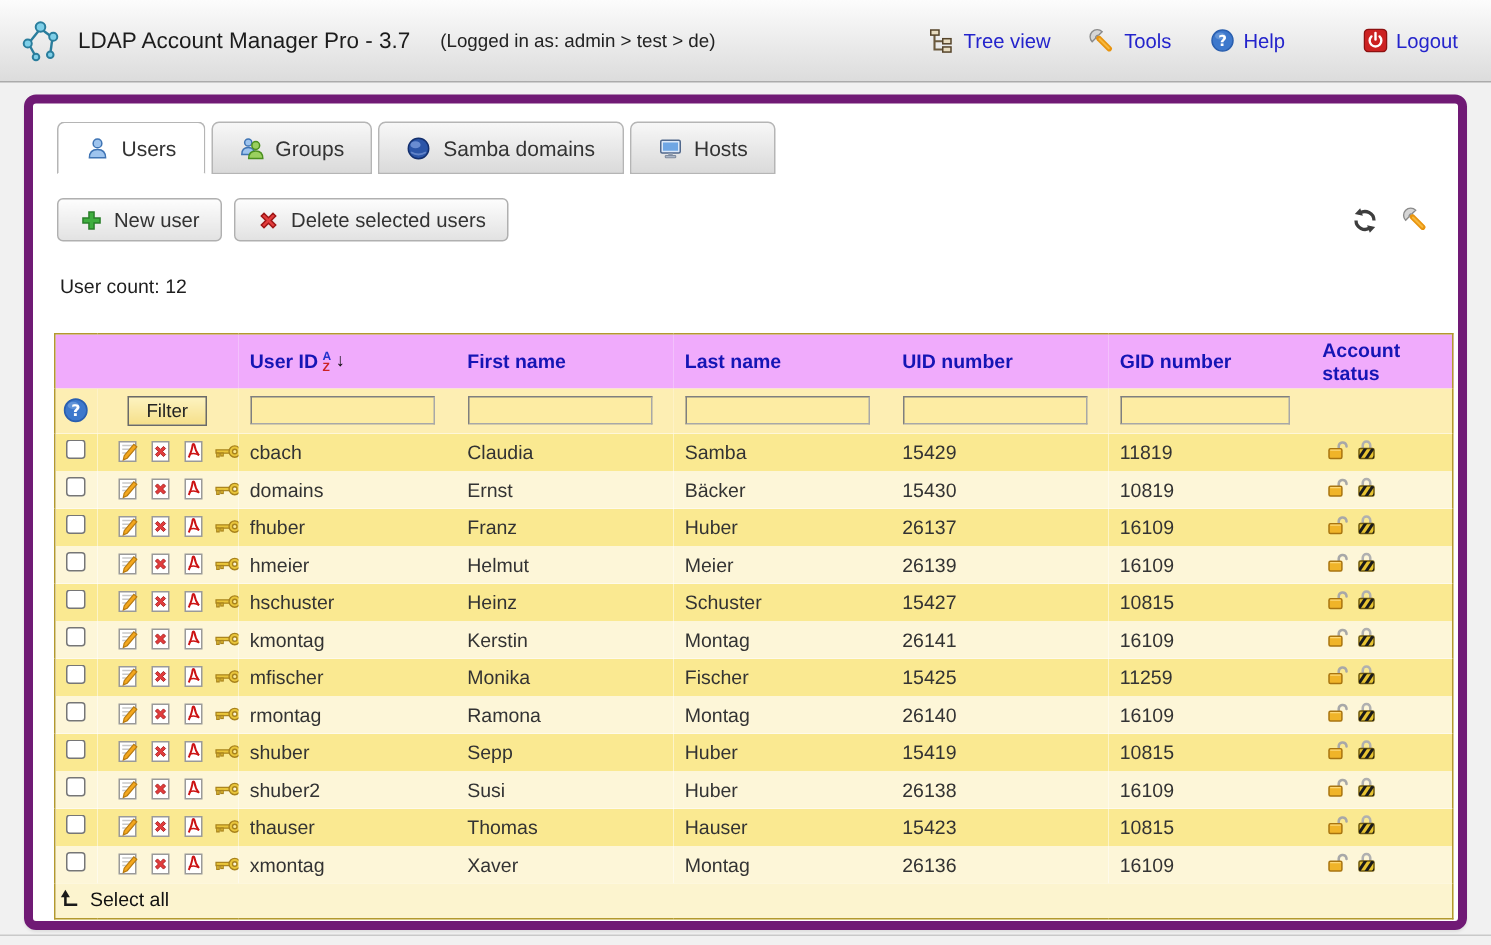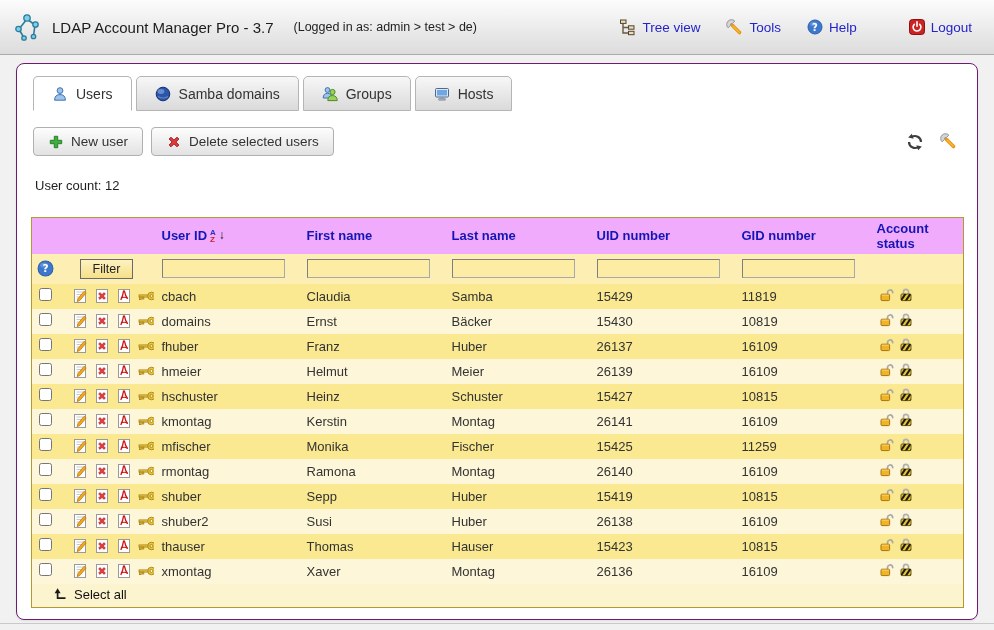--- a/index.html
+++ b/index.html
@@ -28,21 +28,21 @@
     color: #2424cc; font-size: 13.5px; text-decoration: none;
     padding: 4px 8px; cursor: pointer;
   }
   .nav-link.logout { margin-left: 26px; }
 
   
   .panel {
     margin: 8px 16px 0 16px;
     height: 557px;
     background: #ffffff;
-    border: 1px solid #701a75;
+    border: 6px solid #701a75;
     border-radius: 8px;
     padding: 12px 14px;
     box-shadow: 0 1px 2px rgba(0,0,0,0.08);
   }
 
   
   .tabs { display: flex; gap: 4px; margin-left: 2px; }
   .tab {
     display: inline-flex; align-items: center; gap: 8px;
     height: 35px; padding: 0 18px;
@@ -128,21 +128,21 @@
   td.check-cell input { cursor: pointer; }
   .row-icons { display: flex; align-items: center; gap: 6px; padding-left: 4px; }
   .row-icons svg { cursor: pointer; flex: 0 0 auto; }
   td.status-cell { padding-left: 10px !important; }
   tr.status-locked .unlock-icon { display: none; }
   tr.status-unlocked .lock-icon { display: none; }
 
   tr.selectall-row { height: 24px; background: #fcf4cf; }
   .select-all {
     display: inline-flex; align-items: center; gap: 7px;
-    padding-left: 21px; cursor: pointer;
+    padding-left: 2px; cursor: pointer;
     font-size: 13px; color: #111;
   }
 
   .footer-line { margin-top: 3px; border-top: 1px solid #c9c9c9; }
 </style>
 </head>
 <body>
 
 <div class="topbar">
   <div class="brand">
@@ -219,37 +219,37 @@
         <svg width="16" height="16" viewBox="0 0 16 16">
           <circle cx="8" cy="4.6" r="2.9" fill="#9ec4ee" stroke="#3f74b4"></circle>
           <path d="M2.6 14.2 Q2.6 8.6 8 8.6 Q13.4 8.6 13.4 14.2 Z" fill="#9ec4ee" stroke="#3f74b4"></path>
         </svg>
       </span>
       <span>Users</span>
     </div>
     <div class="tab">
       <span style="display:inline-flex;">
         <svg width="16" height="16" viewBox="0 0 16 16">
-          <circle cx="8" cy="8" r="6.8" fill="#2b55a8" stroke="#14306e"></circle>
-          <ellipse cx="6" cy="5.5" rx="3.4" ry="2.4" fill="#7f9fdf" opacity="0.75"></ellipse>
-          <path d="M3 10.5 Q8 13.5 13 10.5" stroke="#6f8fd0" stroke-width="1.2" fill="none" opacity="0.8"></path>
-        </svg>
-      </span>
-      <span>Samba domains</span>
-    </div>
-    <div class="tab">
-      <span style="display:inline-flex;">
-        <svg width="16" height="16" viewBox="0 0 16 16">
           <circle cx="5.5" cy="4" r="2.4" fill="#9ec4ee" stroke="#3f74b4"></circle>
           <path d="M1.2 12 Q1.2 7.4 5.5 7.4 Q9.8 7.4 9.8 12 Z" fill="#9ec4ee" stroke="#3f74b4"></path>
           <circle cx="10.5" cy="6" r="2.6" fill="#9ad05f" stroke="#4b8f1f"></circle>
           <path d="M5.8 14.6 Q5.8 9.6 10.5 9.6 Q15.2 9.6 15.2 14.6 Z" fill="#9ad05f" stroke="#4b8f1f"></path>
         </svg>
       </span>
       <span>Groups</span>
+    </div>
+    <div class="tab">
+      <span style="display:inline-flex;">
+        <svg width="16" height="16" viewBox="0 0 16 16">
+          <circle cx="8" cy="8" r="6.8" fill="#2b55a8" stroke="#14306e"></circle>
+          <ellipse cx="6" cy="5.5" rx="3.4" ry="2.4" fill="#7f9fdf" opacity="0.75"></ellipse>
+          <path d="M3 10.5 Q8 13.5 13 10.5" stroke="#6f8fd0" stroke-width="1.2" fill="none" opacity="0.8"></path>
+        </svg>
+      </span>
+      <span>Samba domains</span>
     </div>
     <div class="tab">
       <span style="display:inline-flex;">
         <svg width="16" height="16" viewBox="0 0 16 16">
           <rect x="1.5" y="2.5" width="13" height="8.5" rx="1" fill="#dce8f8" stroke="#51688c"></rect>
           <rect x="3" y="4" width="10" height="5.5" fill="#6fa6e4"></rect>
           <rect x="6.5" y="11" width="3" height="1.6" fill="#8f9cb0"></rect>
           <rect x="4.5" y="12.6" width="7" height="1.6" rx="0.5" fill="#aab6c8" stroke="#7f8b9e" stroke-width="0.7"></rect>
         </svg>
       </span>

